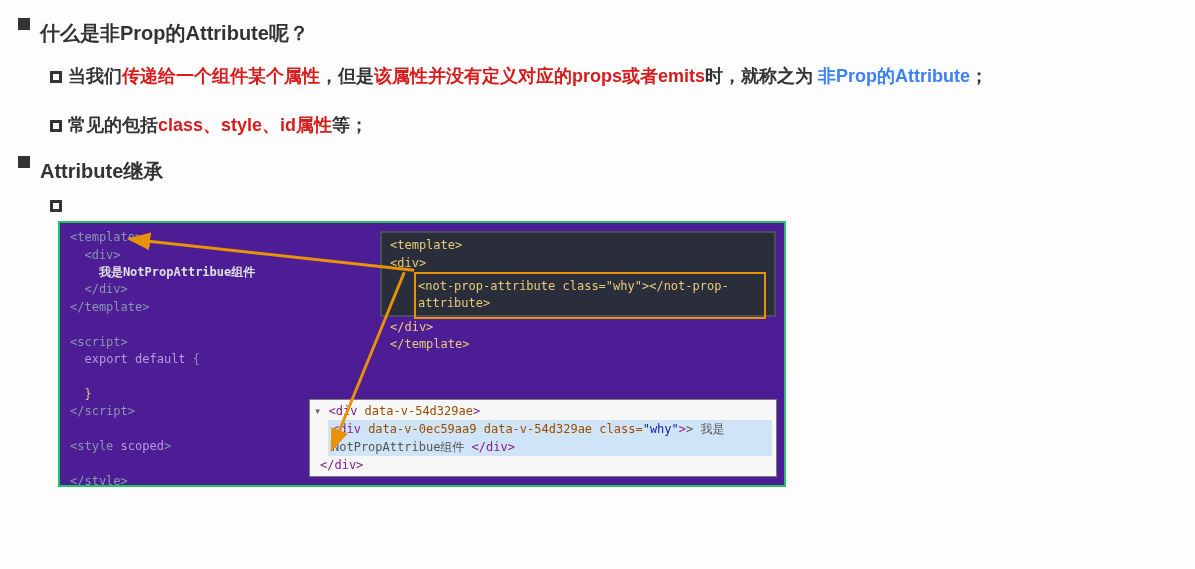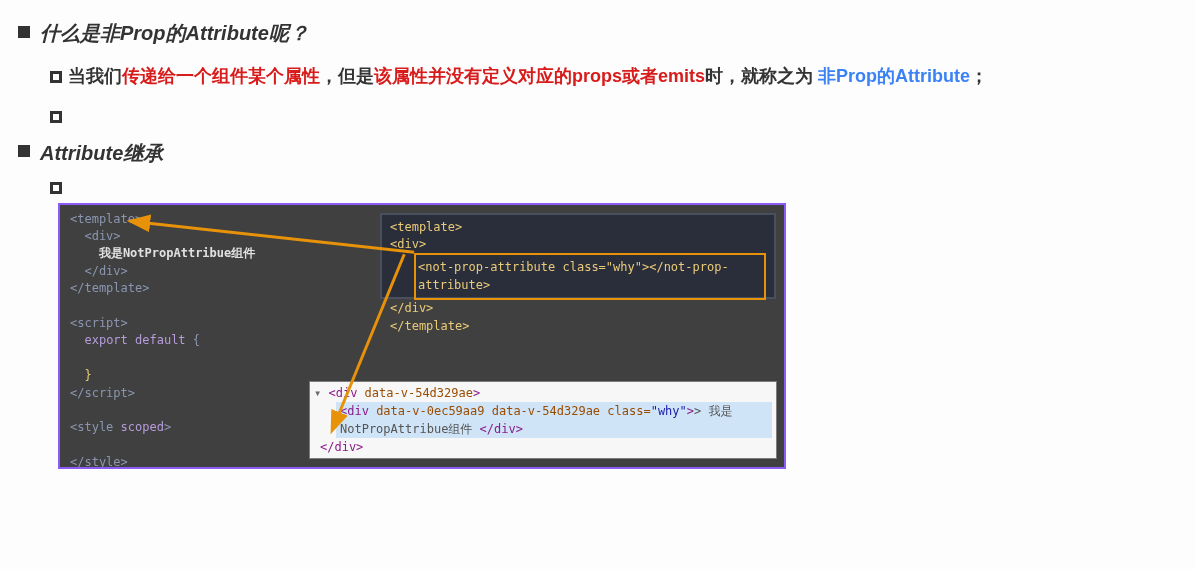--- a/index.html
+++ b/index.html
@@ -12,22 +12,21 @@
       padding: 12px 20px;
       color: #333;
     }
     .h1 {
       font-size: 20px;
       font-weight: bold;
       margin-top: 8px;
       margin-bottom: 14px;
       margin-left: -2px;
       display: flex;
-      align-items: center;
-      font-style: italic;
+      align-items: flex-start;
     }
     .h1 .bullet {
       display: inline-block;
       width: 12px;
       height: 12px;
       background: #333;
       margin-right: 10px;
       flex: 0 0 12px;
       transform: translateY(-2px);
     }
@@ -51,22 +50,22 @@
     }
     .r { color: #d81b1b; font-weight: bold; }
     .rb { color: #3b82f6; font-weight: 900; }
     .black { color: #333; font-weight: bold; text-align: center; }
 
     
     .code-wrap {
       margin-left: 38px;
       width: 728px;
       height: 266px;
-      background: #404040;
-      border: 2px solid #8b5cf6;
+      background: #4c1d95;
+      border: 2px solid #22c55e;
       position: relative;
       font-family: Consolas, Menlo, monospace;
       font-size: 12px;
       line-height: 1.45;
       overflow: hidden;
     }
     .code-left {
       padding: 6px 10px;
       color: #8a96b0;
     }
@@ -132,20 +131,21 @@
   <span>什么是非Prop的Attribute呢？</span>
 </div>
 
 <div id="s1b0" class="sub">
   <span class="sqb"></span>
   <span><span class="black">当我们</span><span class="r">传递给一个组件某个属性</span><span class="black">，但是</span><span class="r">该属性并没有定义对应的props或者emits</span><span class="black">时，就称之为 </span><span class="rb">非Prop的Attribute</span><span class="black">；</span></span>
 </div>
 
 <div id="s1b1" class="sub">
   <span class="sqb"></span>
+  <span><span class="black">常见的包括</span><span class="r">class、style、id属性</span><span class="black">等；</span></span>
 </div>
 
 <div class="h1" style="margin-top:18px;">
   <span class="bullet"></span>
   <span>Attribute继承</span>
 </div>
 
 <div id="s2b0" class="sub" style="margin-bottom:10px;">
   <span class="sqb"></span>
 </div>
@@ -160,21 +160,21 @@
       <span class="highlight-orange"><span class="tag">&lt;not-prop-attribute class="why"&gt;&lt;/not-prop-attribute&gt;</span></span>
     </div>
     <div><span class="tag">  &lt;/div&gt;</span></div>
     <div><span class="tag">&lt;/template&gt;</span></div>
   </div>
 
   <div class="devtools">
     <div>
       <span class="dt-triangle">▾ </span><span class="dt-tag">&lt;div</span><span class="dt-attr"> data-v-54d329ae</span><span class="dt-tag">&gt;</span>
     </div>
-    <span class="selected" style="margin-left:22px;">
+    <span class="selected" style="margin-left:14px;">
       <span class="dt-tag">&lt;div</span><span class="dt-attr"> data-v-0ec59aa9 data-v-54d329ae class=</span><span class="dt-val">"why"</span><span class="dt-tag">&gt;</span><span>&gt; 我是NotPropAttribue组件 </span><span class="dt-tag">&lt;/div&gt;</span>
     </span>
     <div style="margin-left:6px;">
       <span class="dt-tag">&lt;/div&gt;</span>
     </div>
   </div>
 
   <svg class="arrows" viewBox="0 0 728 266">
     <defs>
       <marker id="arrowhead" markerWidth="10" markerHeight="10" refX="2" refY="3" orient="auto">

